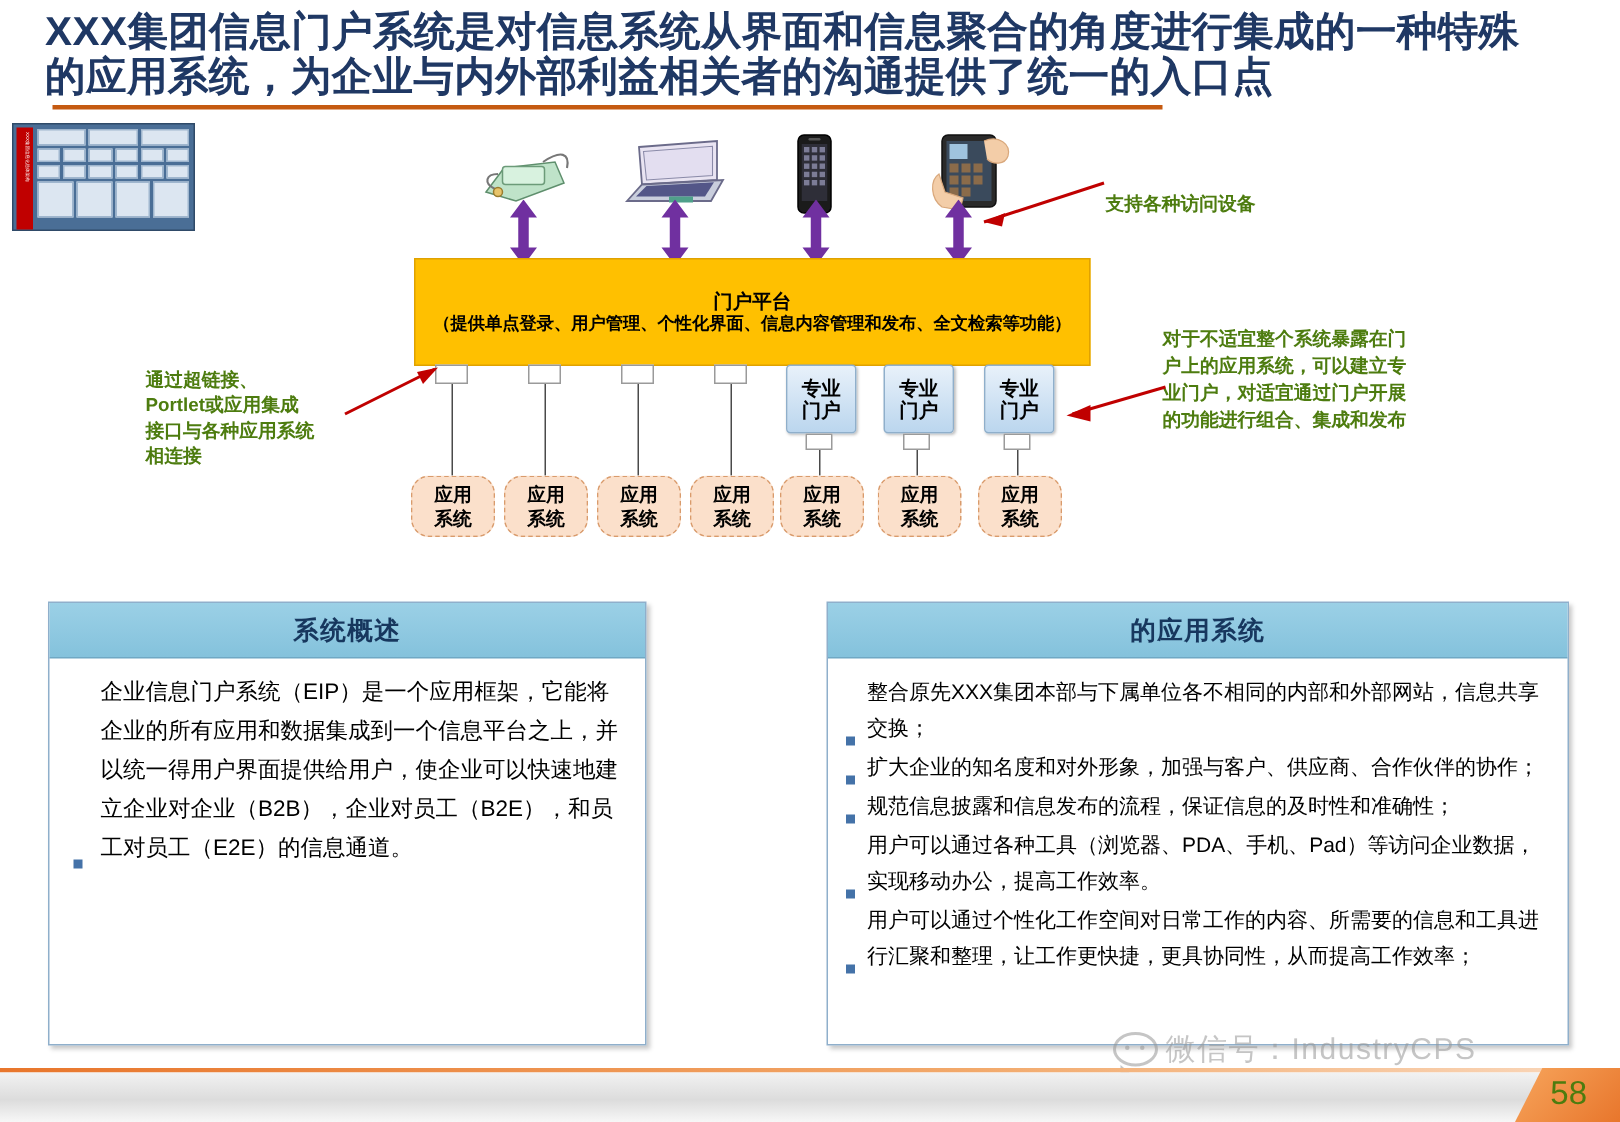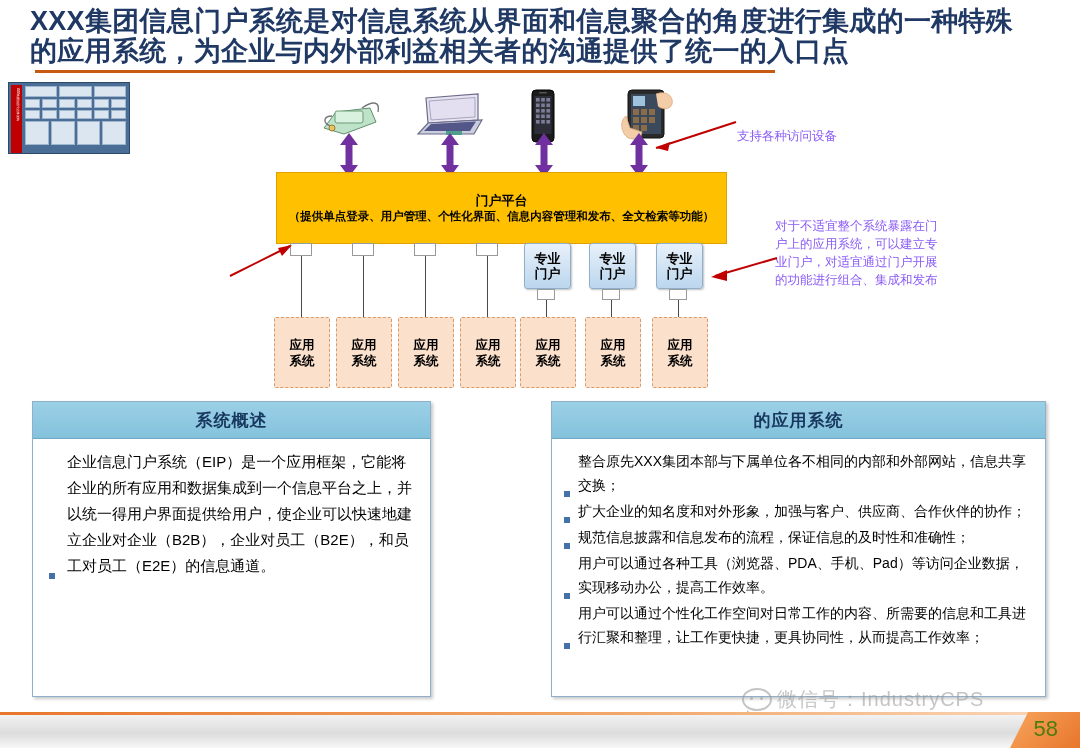--- a/index.html
+++ b/index.html
@@ -73,30 +73,30 @@
     position:absolute;width:47px;height:46px;top:243px;
     background:linear-gradient(180deg,#E8F1FA 0%,#BBD6EE 100%);
     border:1px solid #8FAFCB;border-radius:3px;box-sizing:border-box;
     display:flex;flex-direction:column;align-items:center;justify-content:center;
     font-size:13px;font-weight:bold;color:#000;line-height:15px;
     box-shadow:1px 1px 2px rgba(0,0,0,.25);
   }
 
   
   .appbox{
-    position:absolute;width:56px;height:71px;top:317px;
-    background:#FBE0CB;border:1px dashed #D99B6C;border-radius:2px;
+    position:absolute;width:56px;height:41px;top:317px;
+    background:#FBE0CB;border:1px dashed #D99B6C;border-radius:12px;
     box-sizing:border-box;
     display:flex;flex-direction:column;align-items:center;justify-content:center;
     font-size:12.5px;font-weight:bold;color:#000;line-height:16px;
   }
 
   
   .annot{
-    position:absolute;color:#8b5cf6;font-weight:normal;font-size:12.5px;
+    position:absolute;color:#4d7c0f;font-weight:bold;font-size:12.5px;
     line-height:17px;
   }
   .annot.right{font-size:12.5px;line-height:18px;}
 
   
   .panel{
     position:absolute;background:#FFFFFF;border:1px solid #8FAFCB;
     box-sizing:border-box;box-shadow:2px 2px 3px rgba(0,0,0,.22);
   }
   .panel-head{
@@ -324,20 +324,26 @@
     <span>应用</span>
     <span>系统</span>
   </div>
 
   <svg style="position:absolute;left:648px;top:118px;" width="90" height="40" viewBox="0 0 90 40">
     <path d="M88 4 L8 30" stroke="#C00000" stroke-width="2" fill="none"></path>
     <path d="M8 30 L22 24 L20 33 Z" fill="#C00000"></path>
   </svg>
   <div class="annot" style="left:737px;top:128px;">支持各种访问设备</div>
 
+  <div class="annot" style="left:97px;top:245px;width:175px;">
+    <div>通过超链接、</div>
+    <div>Portlet或应用集成</div>
+    <div>接口与各种应用系统</div>
+    <div>相连接</div>
+  </div>
   <svg style="position:absolute;left:228px;top:240px;" width="68" height="40" viewBox="0 0 68 40">
     <path d="M2 36 L62 6" stroke="#C00000" stroke-width="2" fill="none"></path>
     <path d="M64 5 L50 8 L54 16 Z" fill="#C00000"></path>
   </svg>
 
   <div class="annot right" style="left:775px;top:217px;width:240px;">
     <div>对于不适宜整个系统暴露在门</div>
     <div>户上的应用系统，可以建立专</div>
     <div>业门户，对适宜通过门户开展</div>
     <div>的功能进行组合、集成和发布</div>

